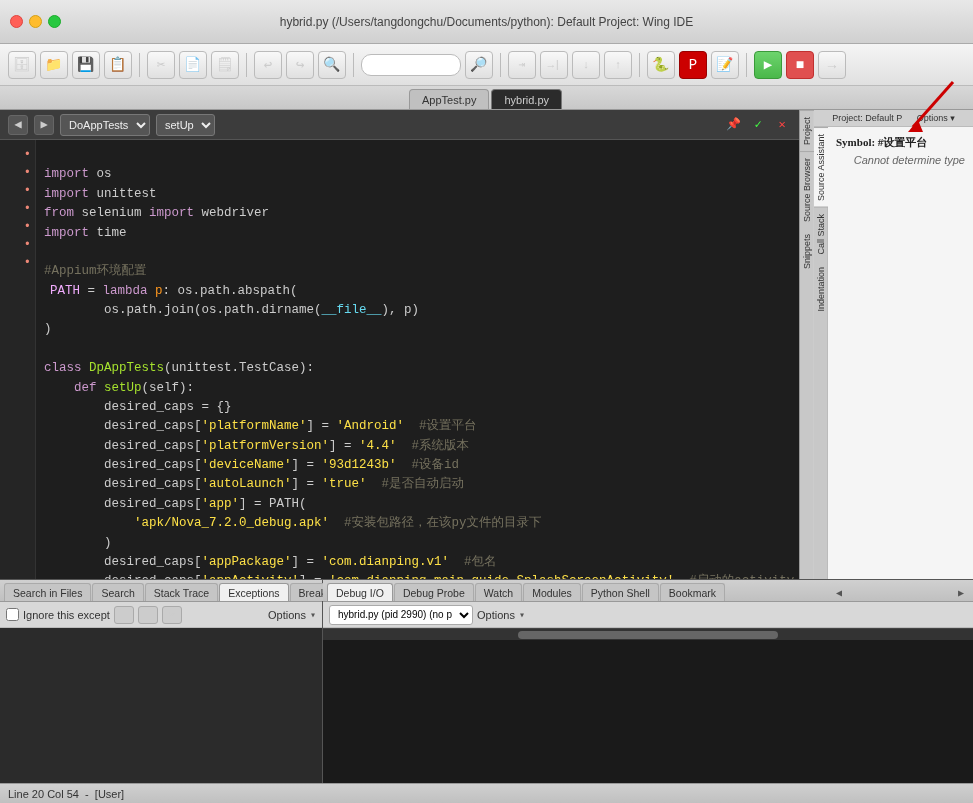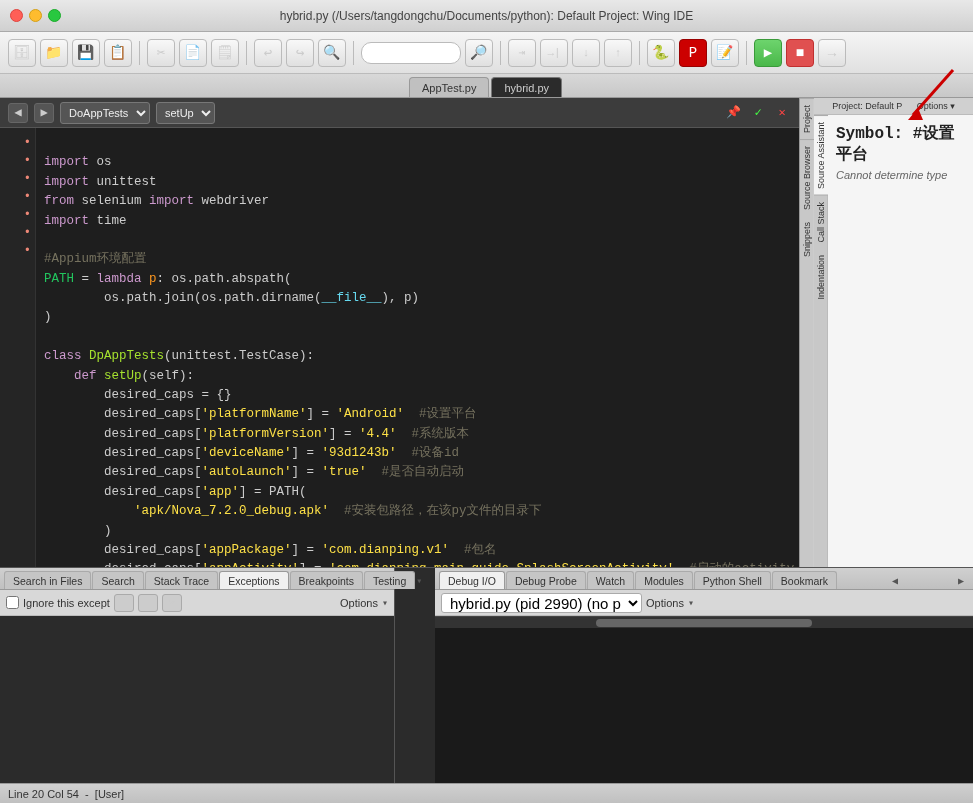--- a/index.html
+++ b/index.html
@@ -1,21 +1,21 @@
 <!DOCTYPE html>
 <html><head>
   <meta charset="utf-8">
   <style>
     * { box-sizing: border-box; margin: 0; padding: 0; }
     body { font-family: 'Menlo', 'Monaco', 'Courier New', monospace; font-size: 12px; background: #2b2b2b; color: #ccc; overflow: hidden; width: 973px; height: 803px; }
 
     
     #titlebar {
       background: linear-gradient(to bottom, #e8e8e8, #d0d0d0);
-      height: 32px;
+      height: 44px;
       display: flex;
       align-items: center;
       justify-content: center;
       position: relative;
       border-bottom: 1px solid #aaa;
     }
     #titlebar .traffic-lights {
       position: absolute;
       left: 10px;
       display: flex;
@@ -145,21 +145,21 @@
     .pin-icon { width: 18px; height: 18px; display: flex; align-items: center; justify-content: center; cursor: pointer; }
     #code-content {
       padding: 6px 10px;
       flex: 1;
       white-space: pre;
       overflow-x: auto;
     }
 
     
     .kw { color: #cc99cd; }
-    .kw2 { color: #22c55e; }
+    .kw2 { color: #f0abfc; margin-left: 6px; }
     .fn { color: #a6e22e; }
     .str { color: #fde047; }
     .comment { color: #75715e; }
     .builtin { color: #66d9ef; }
     .cls { color: #a6e22e; }
     .param { color: #fd971f; }
 
     
     #bottom-area {
       display: flex;
@@ -259,21 +259,21 @@
       background: #d8d8d8;
       height: 26px;
       display: flex;
       align-items: center;
       padding: 0 6px;
       gap: 4px;
       border-bottom: 1px solid #bbb;
     }
     .debug-select {
       height: 20px;
-      font-size: 15px;
+      font-size: 10px;
       background: white;
       border: 1px solid #aaa;
       border-radius: 3px;
       padding: 0 4px;
       font-family: -apple-system, sans-serif;
     }
     .debug-output {
       flex: 1;
       background: #1a1a1a;
       color: #eee;
@@ -306,21 +306,21 @@
 
     
     #source-assistant {
       width: 155px;
       background: #f5f5f5;
       border-left: 1px solid #ccc;
       display: flex;
       flex-direction: column;
     }
     #sa-title { font-size: 11px; font-weight: bold; color: #222; margin-bottom: 4px; }
-    #sa-desc { font-size: 11px; color: #555; font-style: italic; }
+    #sa-desc { font-size: 11px; color: #555; font-style: italic; text-align: right; }
 
     
     #statusbar {
       position: fixed;
       bottom: 0;
       left: 0;
       right: 0;
       height: 20px;
       background: linear-gradient(to bottom, #d0d0d0, #c0c0c0);
       border-top: 1px solid #999;
@@ -531,30 +531,30 @@
         <div style="writing-mode:vertical-rl;transform:rotate(180deg);font-size:9px;color:#333;padding:6px 2px;cursor:pointer;">Indentation</div>
       </div>
       <div style="flex:1;padding:8px;position:relative;">
 
         <div style="position:absolute;top:-50px;right:10px;">
           <svg width="70" height="65" viewBox="0 0 70 65">
             <line x1="60" y1="5" x2="20" y2="50" stroke="#cc0000" stroke-width="3"></line>
             <polygon points="15,55 25,43 30,55" fill="#cc0000"></polygon>
           </svg>
         </div>
-        <div id="sa-title" style="font-size:16px;font-weight:bold;color:#222;margin-bottom:4px;font-family:Liberation Mono, monospace;">Symbol: #设置平台</div>
+        <div id="sa-title" style="font-size:11px;font-weight:bold;color:#222;margin-bottom:4px;font-family:Liberation Serif, serif;">Symbol: #设置平台</div>
         <div id="sa-desc" style="font-size:11px;color:#666;font-style:italic;font-family:-apple-system,sans-serif;">Cannot determine type</div>
       </div>
     </div>
   </div>
 </div>
 
 <div id="bottom-area" style="display:flex;height:220px;border-top:1px solid #555;">
 
-  <div id="left-panel" style="width:395px;background:#2b2b2b;border-right:1px solid #555;display:flex;flex-direction:column;">
+  <div id="left-panel" style="width:323px;background:#2b2b2b;border-right:1px solid #555;display:flex;flex-direction:column;">
 
     <div class="tab-bar">
       <div class="panel-tab">
           <span>Search in Files</span>
         </div>
       <div class="panel-tab">
           <span>Search</span>
         </div>
       <div class="panel-tab">
           <span>Stack Trace</span>
@@ -577,21 +577,21 @@
       <div class="lpt-btn">—</div>
       <div class="lpt-btn">—</div>
       <div class="lpt-btn">✕</div>
       <span class="lpt-options">Options</span>
       <span style="font-size:10px;color:#555;">▾</span>
     </div>
 
     <div id="left-panel-content" style="flex:1;background:#2b2b2b;"></div>
   </div>
 
-  <div id="right-panel" style="flex:1;background:#1a1a1a;display:flex;flex-direction:column;margin-left:40px;">
+  <div id="right-panel" style="flex:1;background:#1a1a1a;display:flex;flex-direction:column;">
 
     <div class="tab-bar">
       <div class="panel-tab active">
           <span>Debug I/O</span>
         </div>
       <div class="panel-tab">
           <span>Debug Probe</span>
         </div>
       <div class="panel-tab">
           <span>Watch</span>

